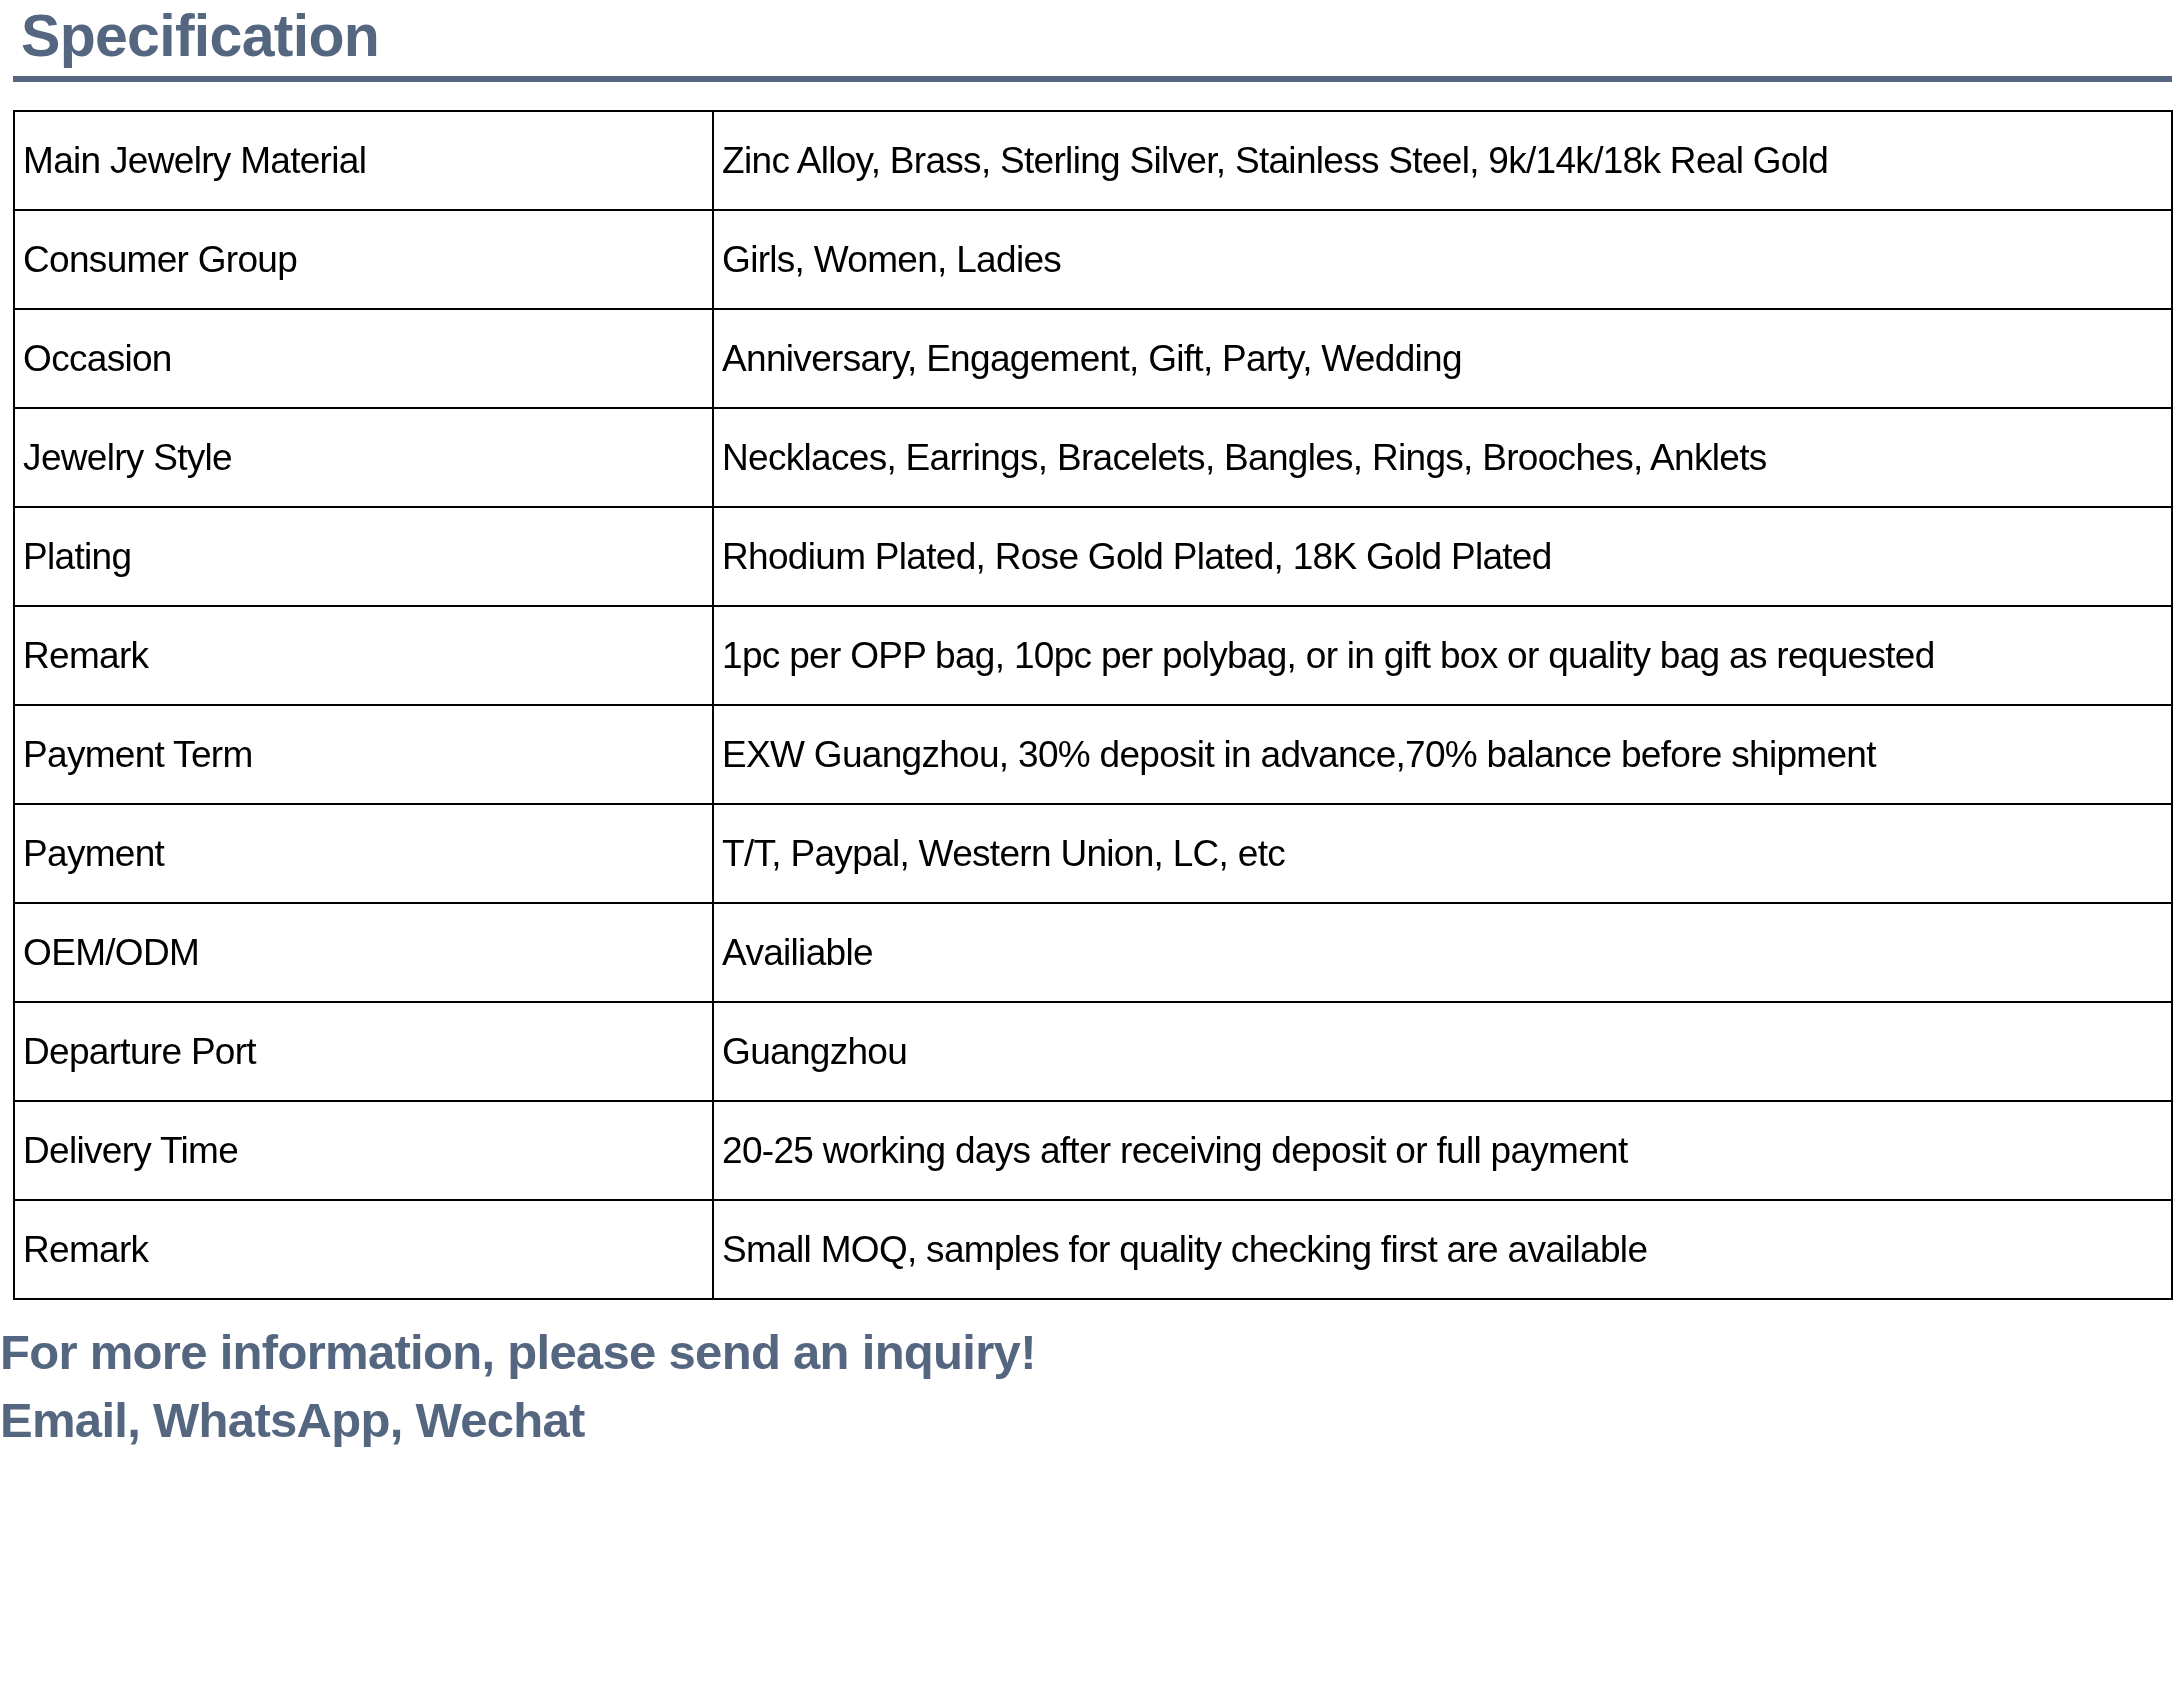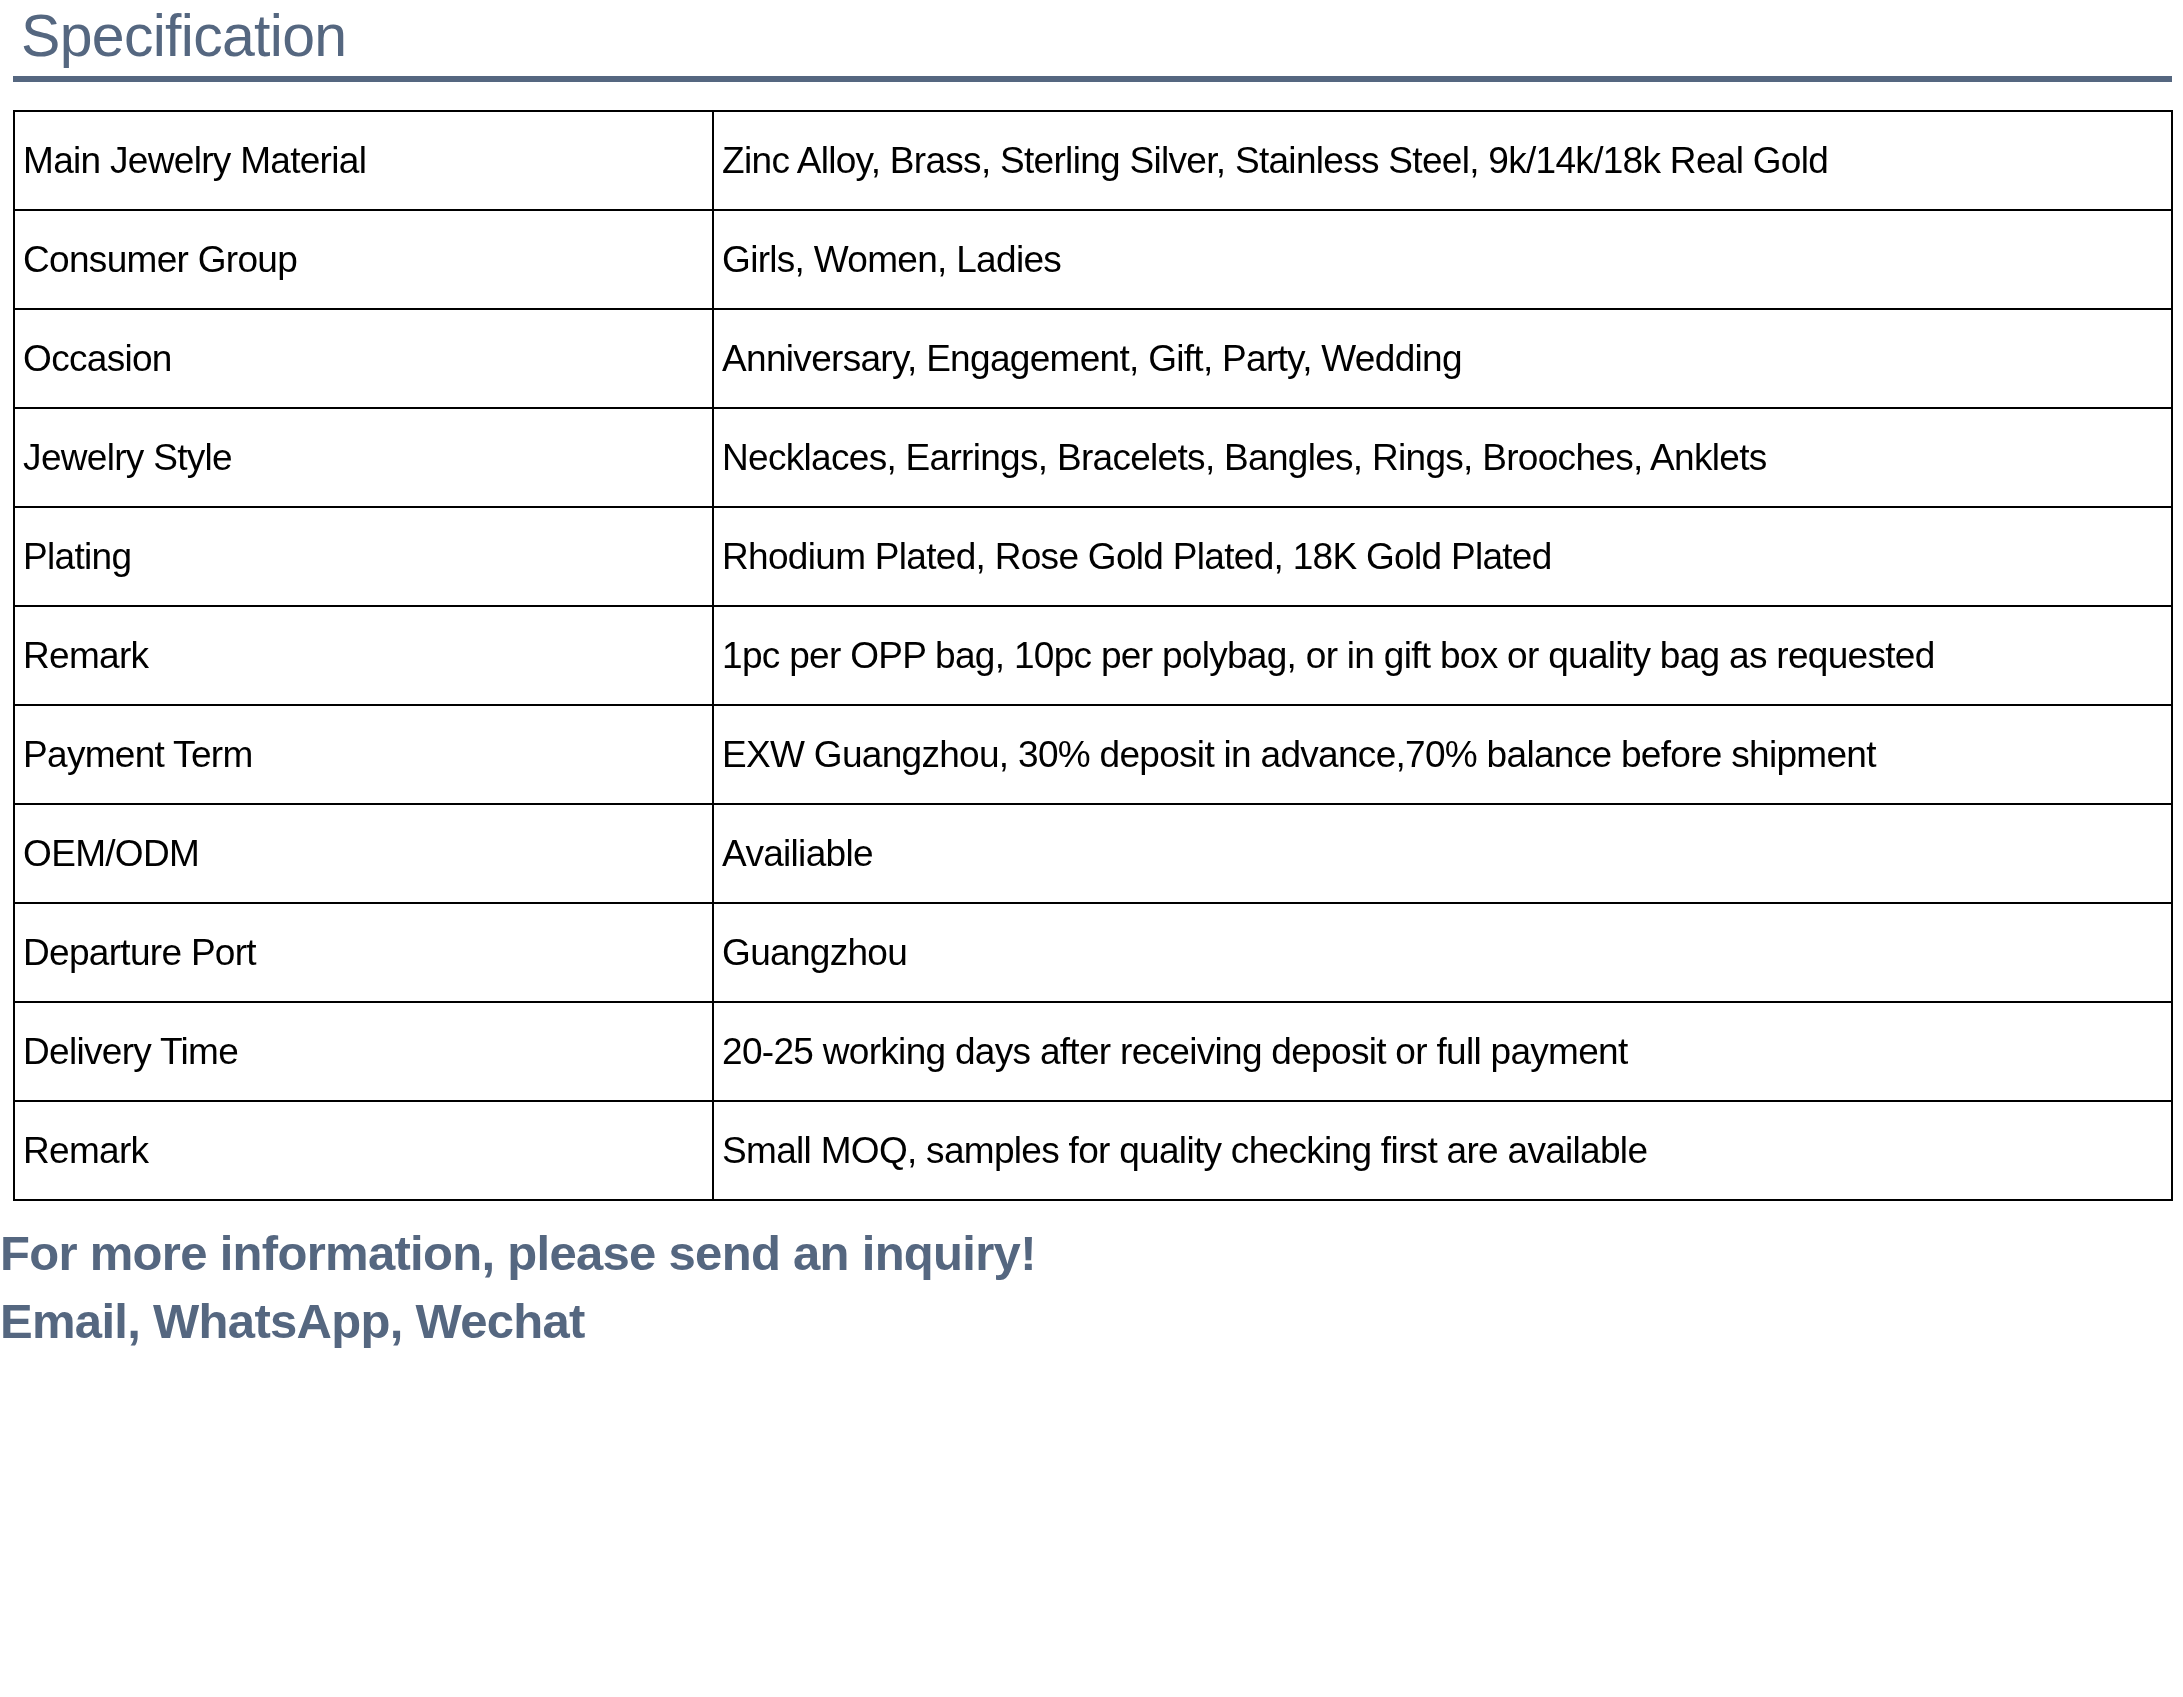--- a/index.html
+++ b/index.html
@@ -17,21 +17,21 @@
   .page {
     position: relative;
     width: 2183px;
     height: 1697px;
   }
   .page-title {
     margin: 0;
     padding: 4.2px 0 0 21px;
     font-size: 59px;
     line-height: 1.1;
-    font-weight: normal;
+    font-weight: bold;
     letter-spacing: -0.7px;
     color: #556780;
   }
   .title-rule {
     margin: 7px 11.3px 0 12.7px;
     height: 6.3px;
     background: #556780;
   }
   table.spec-table {
     border-collapse: collapse;
@@ -102,20 +102,24 @@
         </tr>
         <tr>
           <td>Remark</td>
           <td>1pc per OPP bag, 10pc per polybag, or in gift box or quality bag as requested</td>
         </tr>
         <tr>
           <td>Payment Term</td>
           <td>EXW Guangzhou, 30% deposit in advance,70% balance before shipment</td>
         </tr>
         <tr>
+          <td>Payment</td>
+          <td>T/T, Paypal, Western Union, LC, etc</td>
+        </tr>
+        <tr>
           <td>OEM/ODM</td>
           <td>Availiable</td>
         </tr>
         <tr>
           <td>Departure Port</td>
           <td>Guangzhou</td>
         </tr>
         <tr>
           <td>Delivery Time</td>
           <td>20-25 working days after receiving deposit or full payment</td>

